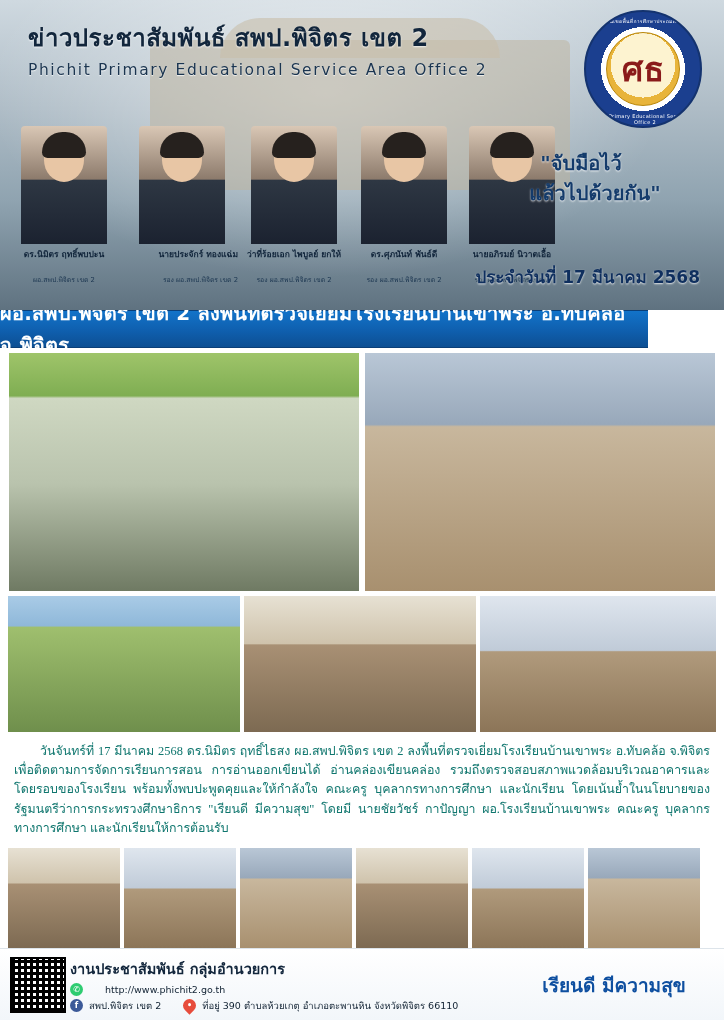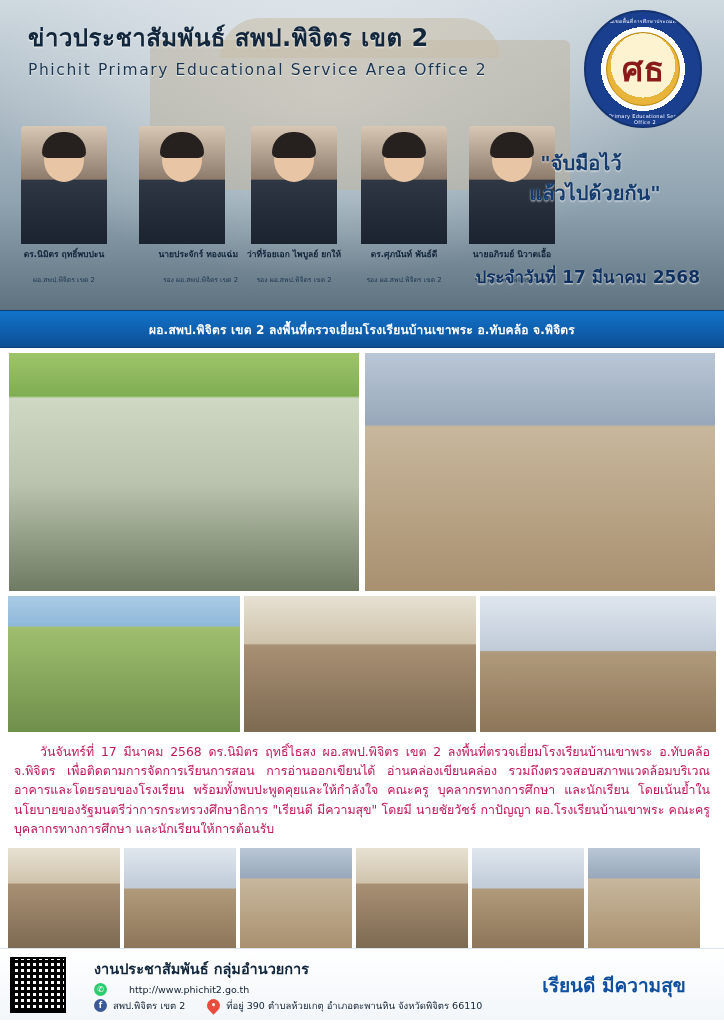--- a/index.html
+++ b/index.html
@@ -104,24 +104,24 @@
   }
   .quote .q2 { display: block; margin-left: 28px; }
   .date-line {
     position: absolute; right: 24px; bottom: 20px;
     color: #0f2f5e; font-weight: bold; font-size: 17px;
     text-shadow: 0 1px 2px rgba(255,255,255,0.8);
   }
 
   
   .blue-bar {
-    width: 724px; height: 38px;
+    width: 648px; height: 38px;
     background: linear-gradient(180deg,#1273c9 0%, #0f5fae 55%, #0d4f93 100%);
     display: flex; align-items: center; justify-content: center;
-    color: #fff; font-weight: bold; font-size: 12px;
+    color: #fff; font-weight: bold; font-size: 20px;
     letter-spacing: 0.2px;
     border-top: 1px solid #0a3f78;
     border-bottom: 1px solid #0a3f78;
   }
 
   
   .gallery-top {
     display: flex; gap: 4px; padding: 4px 8px 0 8px;
   }
   .gallery-top .cell { border: 1px solid #fff; }
@@ -152,22 +152,23 @@
   .ph-kids {
     background: linear-gradient(180deg,#e7e1d3 0%, #cfc3ac 35%, #a89074 36%, #7d6a52 100%);
   }
   .ph-gate {
     background: linear-gradient(180deg,#a9cbe6 0%, #8fb8d9 22%, #9fbf6e 23%, #6f8f4c 100%);
   }
 
   
   .article {
     padding: 10px 14px 8px 14px;
-    font-size: 12.4px; line-height: 1.55; color: #be185d;
+    font-size: 12.4px; line-height: 1.55; color: #0f766e;
     text-align: justify;
+    font-family: Liberation Serif, serif;
   }
   .article p { text-indent: 26px; }
 
   
   .gallery-bottom {
     display: flex; gap: 4px; padding: 2px 8px 0 8px;
   }
 
   
   .footer {
@@ -177,21 +178,21 @@
     display: flex; align-items: center;
   }
   .qr {
     width: 56px; height: 56px; margin-left: 10px;
     background:
       repeating-linear-gradient(90deg,#000 0 3px,#fff 3px 6px),
       repeating-linear-gradient(0deg,#000 0 3px,#fff 3px 6px);
     background-blend-mode: multiply;
     border: 2px solid #000;
   }
-  .footer-center { flex: 1; padding-left: 28px; }
+  .footer-center { flex: 1; padding-left: 4px; }
   .footer-title {
     font-size: 14.5px; font-weight: bold; color: #12263c; margin-bottom: 3px;
   }
   .footer-row { display: flex; align-items: center; gap: 6px; margin-top: 2px; font-size: 9.5px; color: #123; }
   .ico {
     width: 13px; height: 13px; border-radius: 50%;
     display: inline-flex; align-items: center; justify-content: center;
     color: #fff; font-size: 8px; font-weight: bold; flex: none;
   }
   .ico.phone { background: #2ecc71; }

